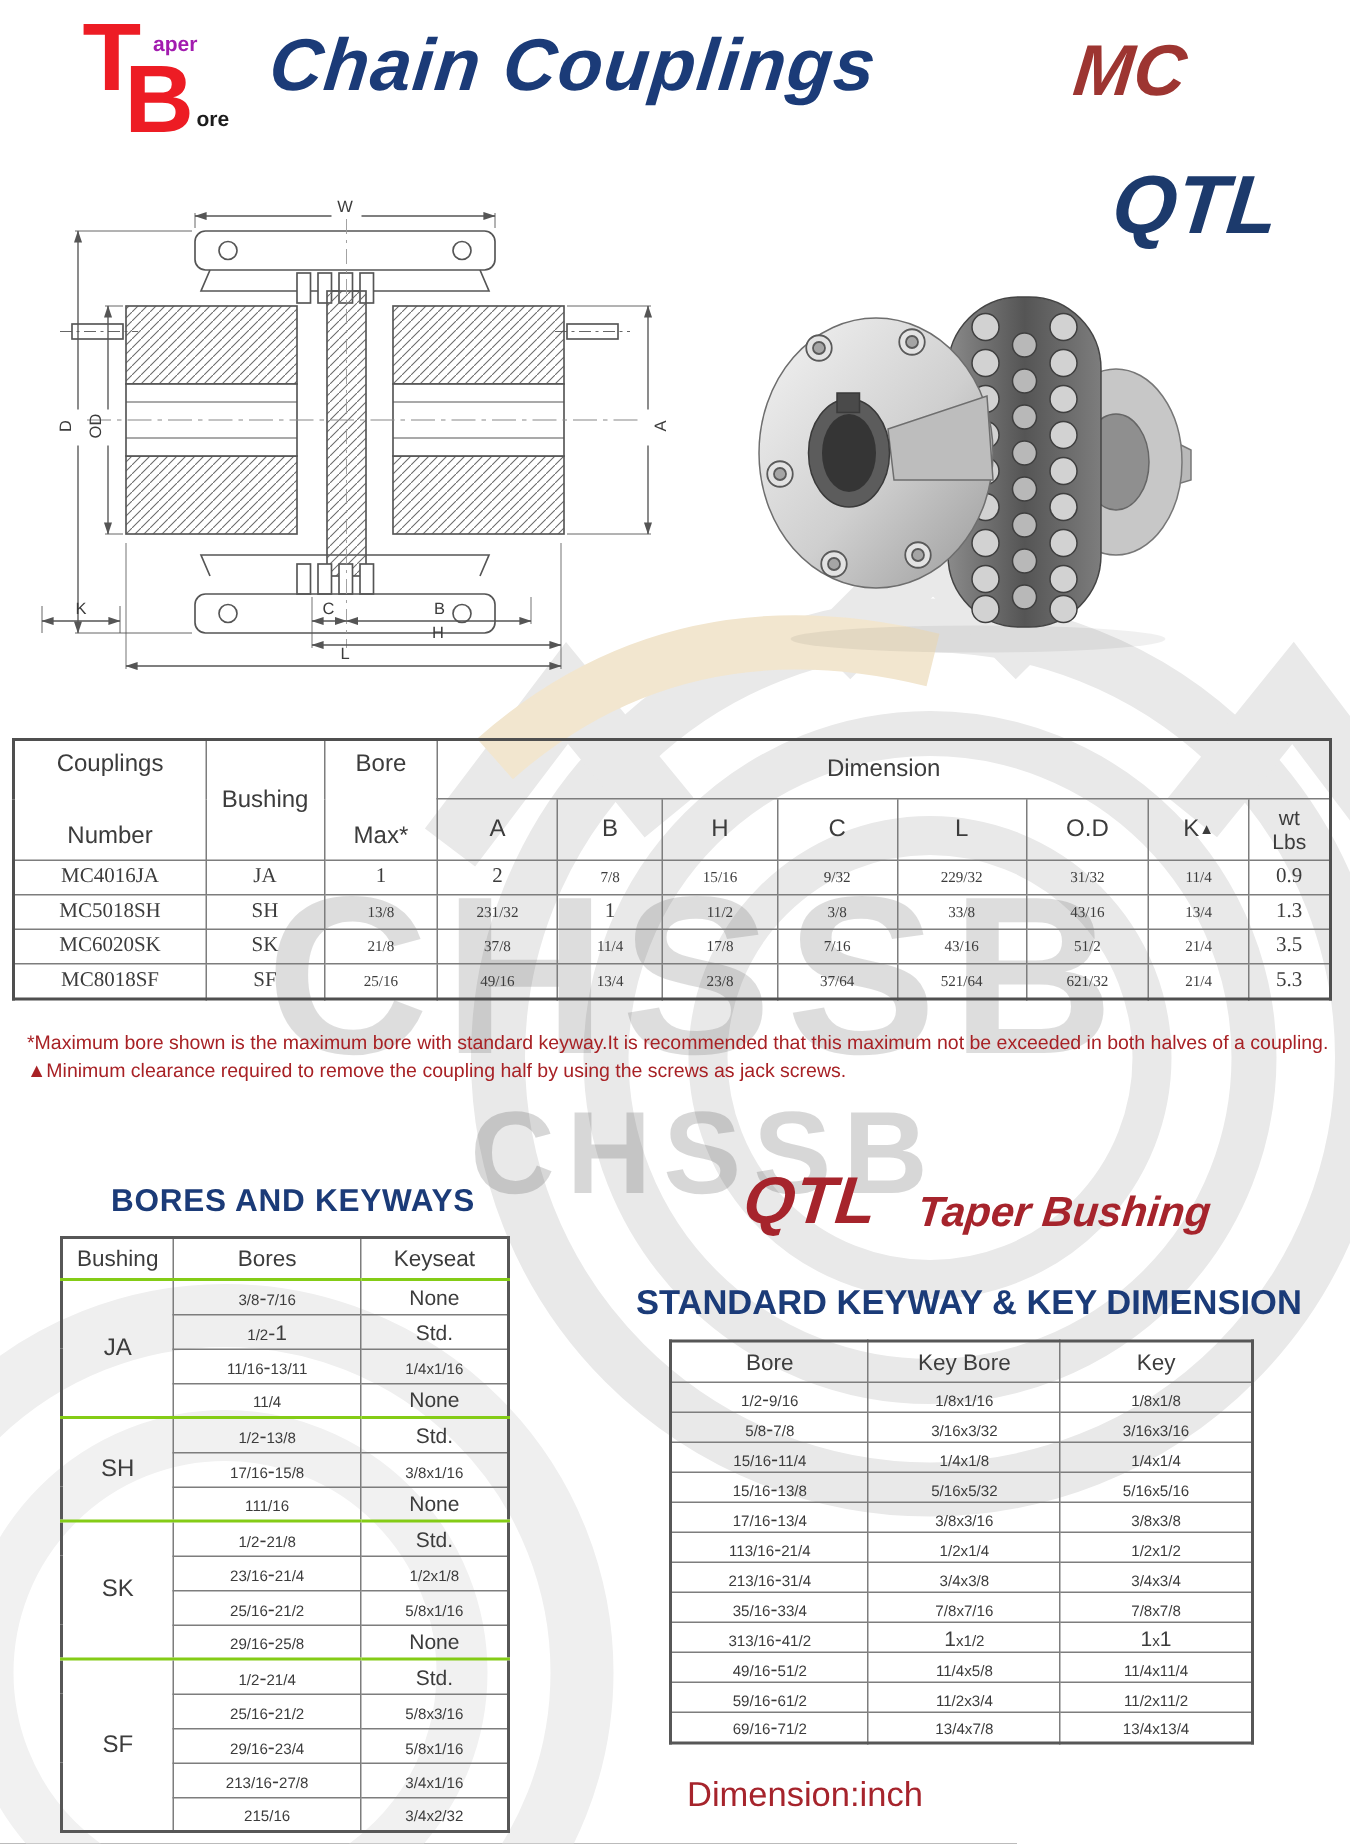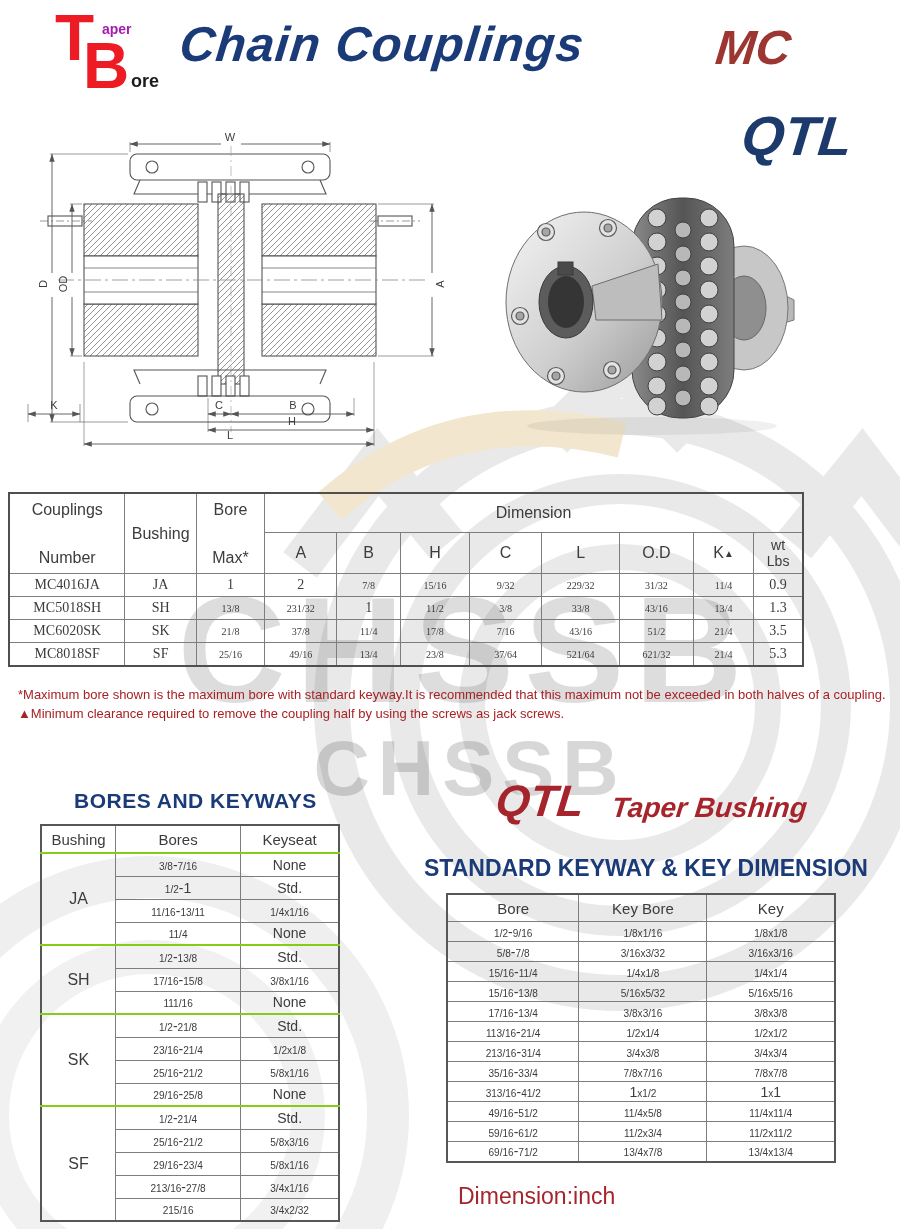--- a/index.html
+++ b/index.html
@@ -8,34 +8,34 @@
   .abs{position:absolute;}
   .z{z-index:2;}
   .wm{position:absolute;left:0;top:0;z-index:1;}
 
   
   .tb-logo{left:55px;top:4px;width:170px;height:90px;}
   .tb-logo span{position:absolute;line-height:1;font-weight:bold;}
   .tb-t{left:0;top:2px;font-size:64px;color:#ed1c24;}
   .tb-taper{left:47px;top:18px;font-size:14px;color:#a21caf;}
   .tb-b{left:28px;top:30px;font-size:64px;color:#ed1c24;}
-  .tb-ore{left:76px;top:68px;font-size:18px;color:#1c1c1c;}
+  .tb-ore{left:76px;top:68px;font-size:14px;color:#1c1c1c;}
   .brand-title{left:180px;top:16px;font-size:49px;font-weight:bold;font-style:italic;
                color:#1b3b78;transform:skewX(-6deg);letter-spacing:1px;white-space:nowrap;}
   .mc{left:716px;top:20px;font-size:48px;font-weight:bold;font-style:italic;color:#9d3531;transform:skewX(-6deg);}
   .qtl-top{left:742px;top:104px;font-size:55px;font-weight:bold;font-style:italic;color:#1c3a6c;transform:skewX(-6deg);}
 
   
   table{border-collapse:collapse;table-layout:fixed;background:transparent;}
   th,td{border:1px solid #7d7d7d;text-align:center;vertical-align:middle;padding:0;
         font-weight:400;color:#3c3c3c;overflow:hidden;white-space:nowrap;}
   .fr,.fr-x{font-size:.72em;}
   .tri{font-size:.62em;vertical-align:12%;}
 
-  .main-tbl{left:8px;top:492px;width:796px;font-size:14px;border:2px solid #4f4f4f;}
+  .main-tbl{left:8px;top:492px;width:880px;font-size:14px;border:2px solid #4f4f4f;}
   .main-tbl th{font-size:16px;}
   .main-tbl .h1 th{height:38px;}
   .main-tbl .h2 th{height:40px;}
   .main-tbl tbody tr{height:23px;font-family:Liberation Serif, serif;}
   .two-line{display:flex;flex-direction:column;justify-content:space-between;height:66px;padding:5px 0;}
   .wtlbs{font-size:14px;line-height:1.15;}
 
   .notes{left:18px;top:686px;font-size:13px;color:#a82125;line-height:1.45;}
 
   .bores-title{left:74px;top:789px;font-size:21px;font-weight:bold;color:#1b3b78;letter-spacing:.5px;}

